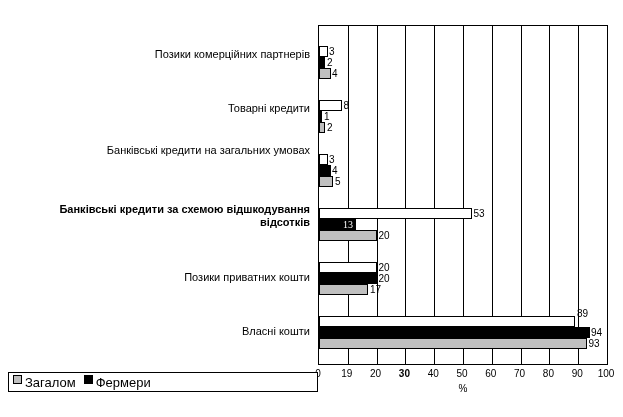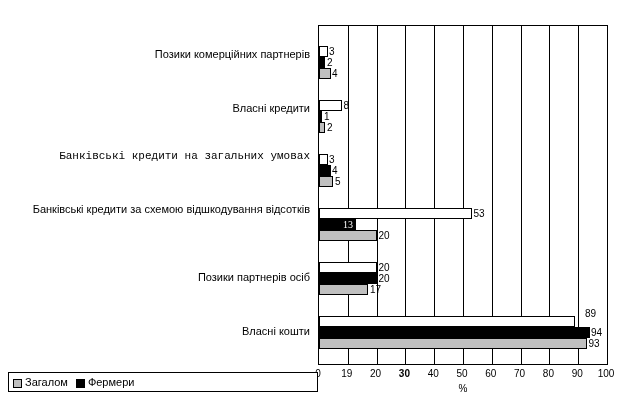--- a/index.html
+++ b/index.html
@@ -92,23 +92,23 @@
     height: 20px;
     border: 1px solid #000;
     box-sizing: border-box;
     display: flex;
     align-items: center;
     padding: 0 4px;
     background: #fff;
   }
   .legend-item {
     display: flex;
-    align-items: flex-end;
+    align-items: flex-start;
     margin-right: 8px;
-    font-size: 11px;
+    font-size: 13px;
     white-space: nowrap;
   }
   .swatch {
     width: 9px;
     height: 9px;
     border: 1px solid #000;
     box-sizing: border-box;
     margin-right: 3px;
     display: inline-block;
   }
@@ -116,24 +116,24 @@
   .swatch.s1 { background: #000000; }
   .swatch.s2 { background: #ffffff; }
 </style>
 </head>
 <body>
 
 <div id="chart-root">
 
   <div>
     <div class="cat-label" style="left:8px; top:48px; width:302px;">Позики комерційних партнерів</div>
-    <div class="cat-label" style="left:8px; top:102px; width:302px;">Власні кредити</div>
-    <div class="cat-label" style="left:8px; top:150px; width:302px;font-family:Liberation Mono, monospace;">Банківські кредити на загальних умовах</div>
-    <div class="cat-label" style="left:8px; top:203px; width:302px;">Банківські кредити за схемою відшкодування відсотків</div>
-    <div class="cat-label" style="left:8px; top:271px; width:302px;">Позики партнерів осіб</div>
+    <div class="cat-label" style="left:8px; top:102px; width:302px;">Товарні кредити</div>
+    <div class="cat-label" style="left:8px; top:144px; width:302px;">Банківські кредити на загальних умовах</div>
+    <div class="cat-label" style="left:8px; top:203px; width:302px;font-weight:bold;">Банківські кредити за схемою відшкодування відсотків</div>
+    <div class="cat-label" style="left:8px; top:271px; width:302px;">Позики приватних кошти</div>
     <div class="cat-label" style="left:8px; top:325px; width:302px;">Власні кошти</div>
   </div>
 
   <div class="plot">
 
     <div class="gridline" style="left:28.8px;"></div>
     <div class="gridline" style="left:57.6px;"></div>
     <div class="gridline" style="left:86.4px;"></div>
     <div class="gridline" style="left:115.2px;"></div>
     <div class="gridline" style="left:144px;"></div>
@@ -171,21 +171,21 @@
     <div class="bar-value" style="top:204px; left:59.5px;">20</div>
 
     <div class="bar s2" style="top:236px; width:57.6px;"></div>
     <div class="bar-value" style="top:236px; left:59.5px;">20</div>
     <div class="bar s1" style="top:247px; width:57.6px;"></div>
     <div class="bar-value" style="top:247px; left:59.5px;">20</div>
     <div class="bar s0" style="top:258px; width:49px;"></div>
     <div class="bar-value" style="top:258px; left:51px;">17</div>
 
     <div class="bar s2" style="top:290px; width:256.3px;"></div>
-    <div class="bar-value" style="top:282px; left:258px;margin-left:8px;">89</div>
+    <div class="bar-value" style="top:282px; left:258px;">89</div>
     <div class="bar s1" style="top:301px; width:270.7px;"></div>
     <div class="bar-value" style="top:301px; left:272px;">94</div>
     <div class="bar s0" style="top:312px; width:267.8px;"></div>
     <div class="bar-value" style="top:312px; left:269.5px;">93</div>
   </div>
 
   <div>
     <div class="xtick" style="left:307px;">0</div>
     <div class="xtick" style="left:335.8px;">19</div>
     <div class="xtick" style="left:364.6px;">20</div>

